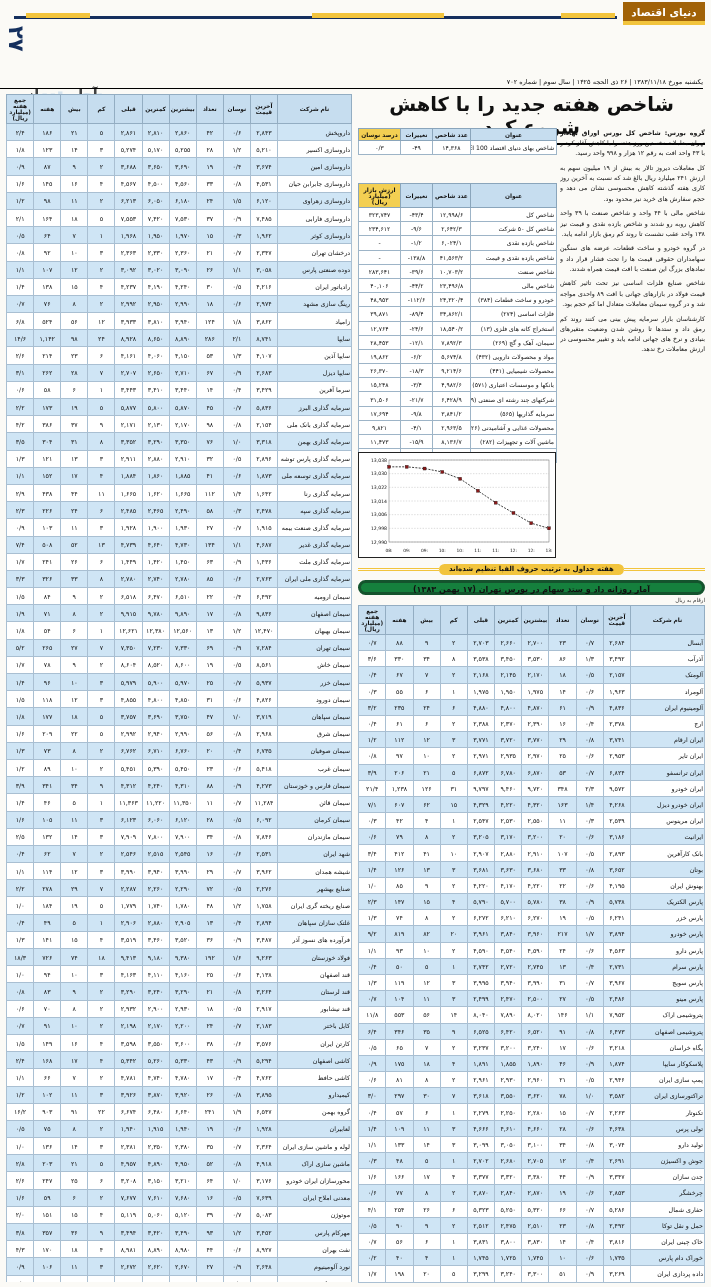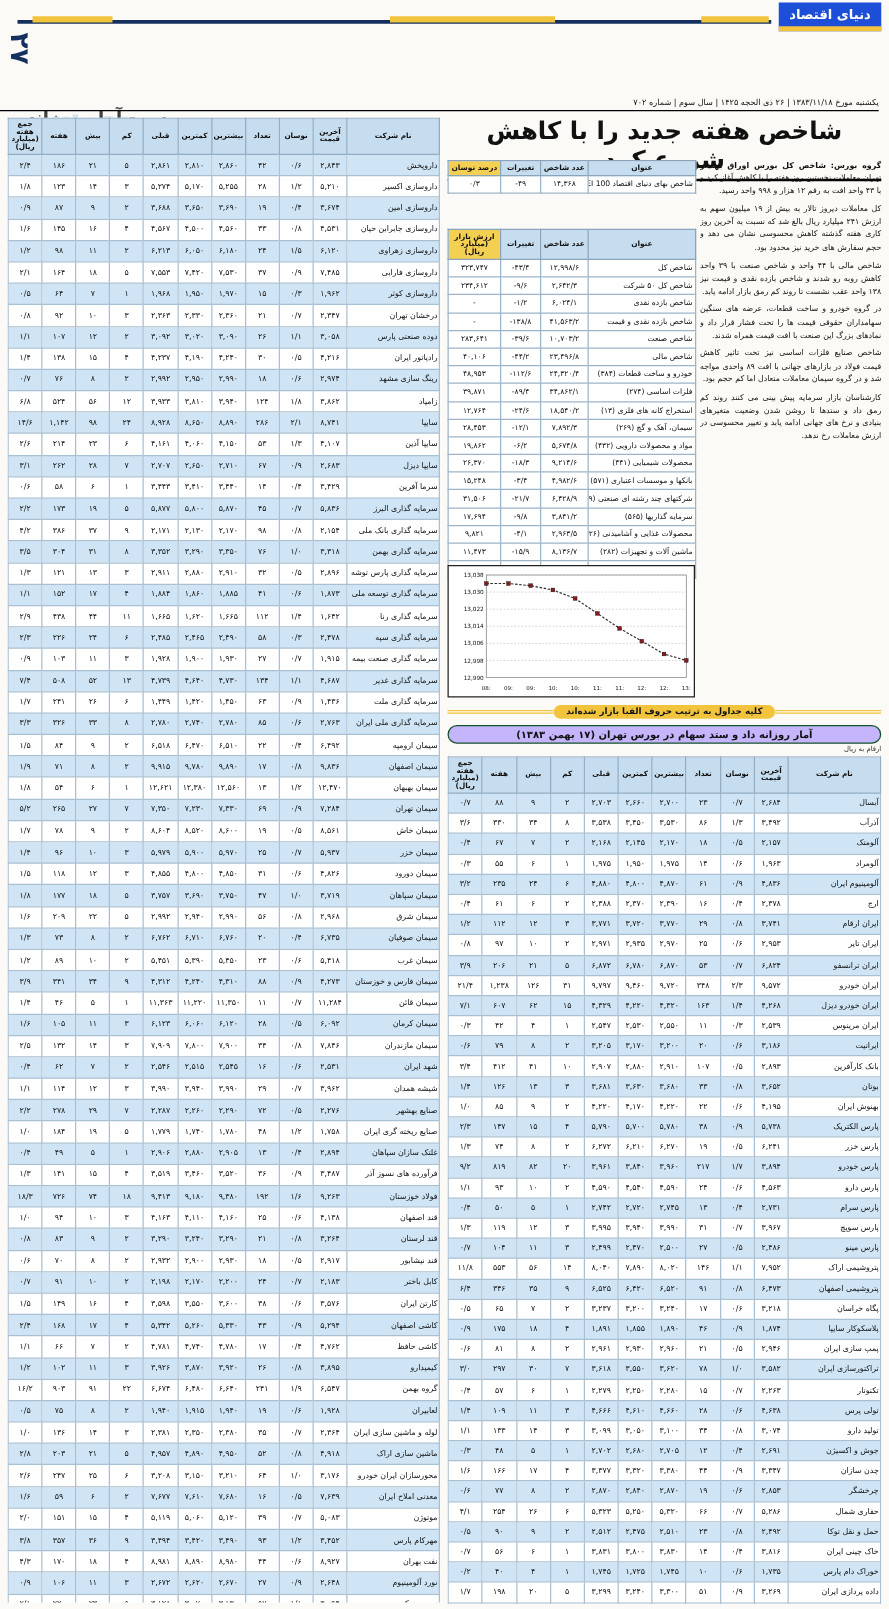--- a/index.html
+++ b/index.html
@@ -11,21 +11,21 @@
     direction:rtl;
   }
 
   
   #topline { position:absolute; top:16px; left:14px; right:94px; height:2.5px; background:#15305e; }
   .ys { position:absolute; top:13px; height:4.5px; background:#f2c43d; }
   #ys1 { left:26px; width:64px; }
   #ys2 { left:312px; width:132px; }
   #ys3 { left:561px; width:54px; }
   #masthead { position:absolute; right:6px; top:2px; width:82px; height:23px;
-    background:#1d4ed8; color:#fff; display:flex; align-items:center; justify-content:center;
+    background:#a16207; color:#fff; display:flex; align-items:center; justify-content:center;
     font-weight:bold; font-size:10.5px; border-bottom:4px solid #f2c43d; }
   #page-num { position:absolute; left:4px; top:26px; color:#15305e; font-size:21px; font-weight:bold;
     writing-mode:vertical-rl; text-orientation:mixed; }
 
   
   #section-title-wrap { position:absolute; left:20px; top:42px; width:170px; height:40px;margin-top:36px; }
   #watermark { position:absolute; left:10px; top:0; font-size:25px; font-weight:bold; color:#bcd5ea; opacity:.6; }
   #swash { position:absolute; left:4px; top:26px; width:130px; height:7px; border-radius:50%;
     background:linear-gradient(90deg, rgba(156,198,232,0), #9cc6e8 35%, #cfe5f5); }
   #section-title { position:absolute; left:0; top:9px; font-size:14.5px; font-weight:bold; color:#404040; white-space:nowrap; }
@@ -58,21 +58,21 @@
     border:1px solid #222; background:#fff; direction:ltr; }
   #chart-box svg { width:100%; height:100%; display:block; }
   svg text { font-family:"DejaVu Sans", sans-serif; }
 
   
   #notice { position:absolute; left:358px; top:562px; width:347px; height:14px; display:flex; align-items:center; }
   .notice-line { flex:1; border-top:3px double #f2c43d; }
   #notice-pill { background:#f2c43d; border-radius:7px; font-size:7px; font-weight:bold;
     padding:1.5px 10px; white-space:nowrap; color:#111; }
   #table-title-bar { position:absolute; left:358px; top:580px; width:347px; height:15px;
-    background:#c4b5fd; border:1px solid #14532d; border-radius:8px; text-align:center;
+    background:#15803d; border:3px solid #14532d; border-radius:8px; text-align:center;
     font-size:8px; font-weight:bold; line-height:13.5px; color:#111; }
   #unit-note { position:absolute; left:358px; top:597px; width:347px; text-align:right; font-size:5.5px; color:#333; }
 
   
   table.stock { width:100%; border-collapse:collapse; table-layout:fixed; direction:rtl; background:#fff; }
   .stock th { background:#c6ddef; font-size:5.8px; font-weight:bold; border:0.5px solid #93adc2; padding:2px 1px; }
   .stock th:nth-child(1){ width:74px; }
   .stock td { font-size:6.3px; border:0.5px solid #a9bfd2; text-align:center; white-space:nowrap; overflow:hidden; }
   .stock td:first-child { text-align:right; padding-right:3px; }
   .stock tbody tr:nth-child(odd) td { background:#cfe5f5; }
@@ -285,21 +285,21 @@
       <text x="118.88888888888889" y="99" text-anchor="middle" font-size="4.4" fill="#111">11:</text>
       <text x="136.66666666666669" y="99" text-anchor="middle" font-size="4.4" fill="#111">11:</text>
       <text x="154.44444444444446" y="99" text-anchor="middle" font-size="4.4" fill="#111">12:</text>
       <text x="172.22222222222223" y="99" text-anchor="middle" font-size="4.4" fill="#111">12:</text>
       <text x="190" y="99" text-anchor="middle" font-size="4.4" fill="#111">13:</text>
     </svg>
 </div>
 
 <div id="notice">
   <div class="notice-line"></div>
-  <div id="notice-pill">کلیه جداول به ترتیب حروف الفبا بازار شده‌اند</div>
+  <div id="notice-pill">هفته جداول به ترتیب حروف الفبا تنظیم شده‌اند</div>
   <div class="notice-line"></div>
 </div>
 <div id="table-title-bar">آمار روزانه داد و ستد سهام در بورس تهران (۱۷ بهمن ۱۳۸۳)</div>
 <div id="unit-note">ارقام به ریال</div>
 
 <div id="left-table">
   <table class="stock">
       <thead>
         <tr>
           <th>نام شرکت</th>

